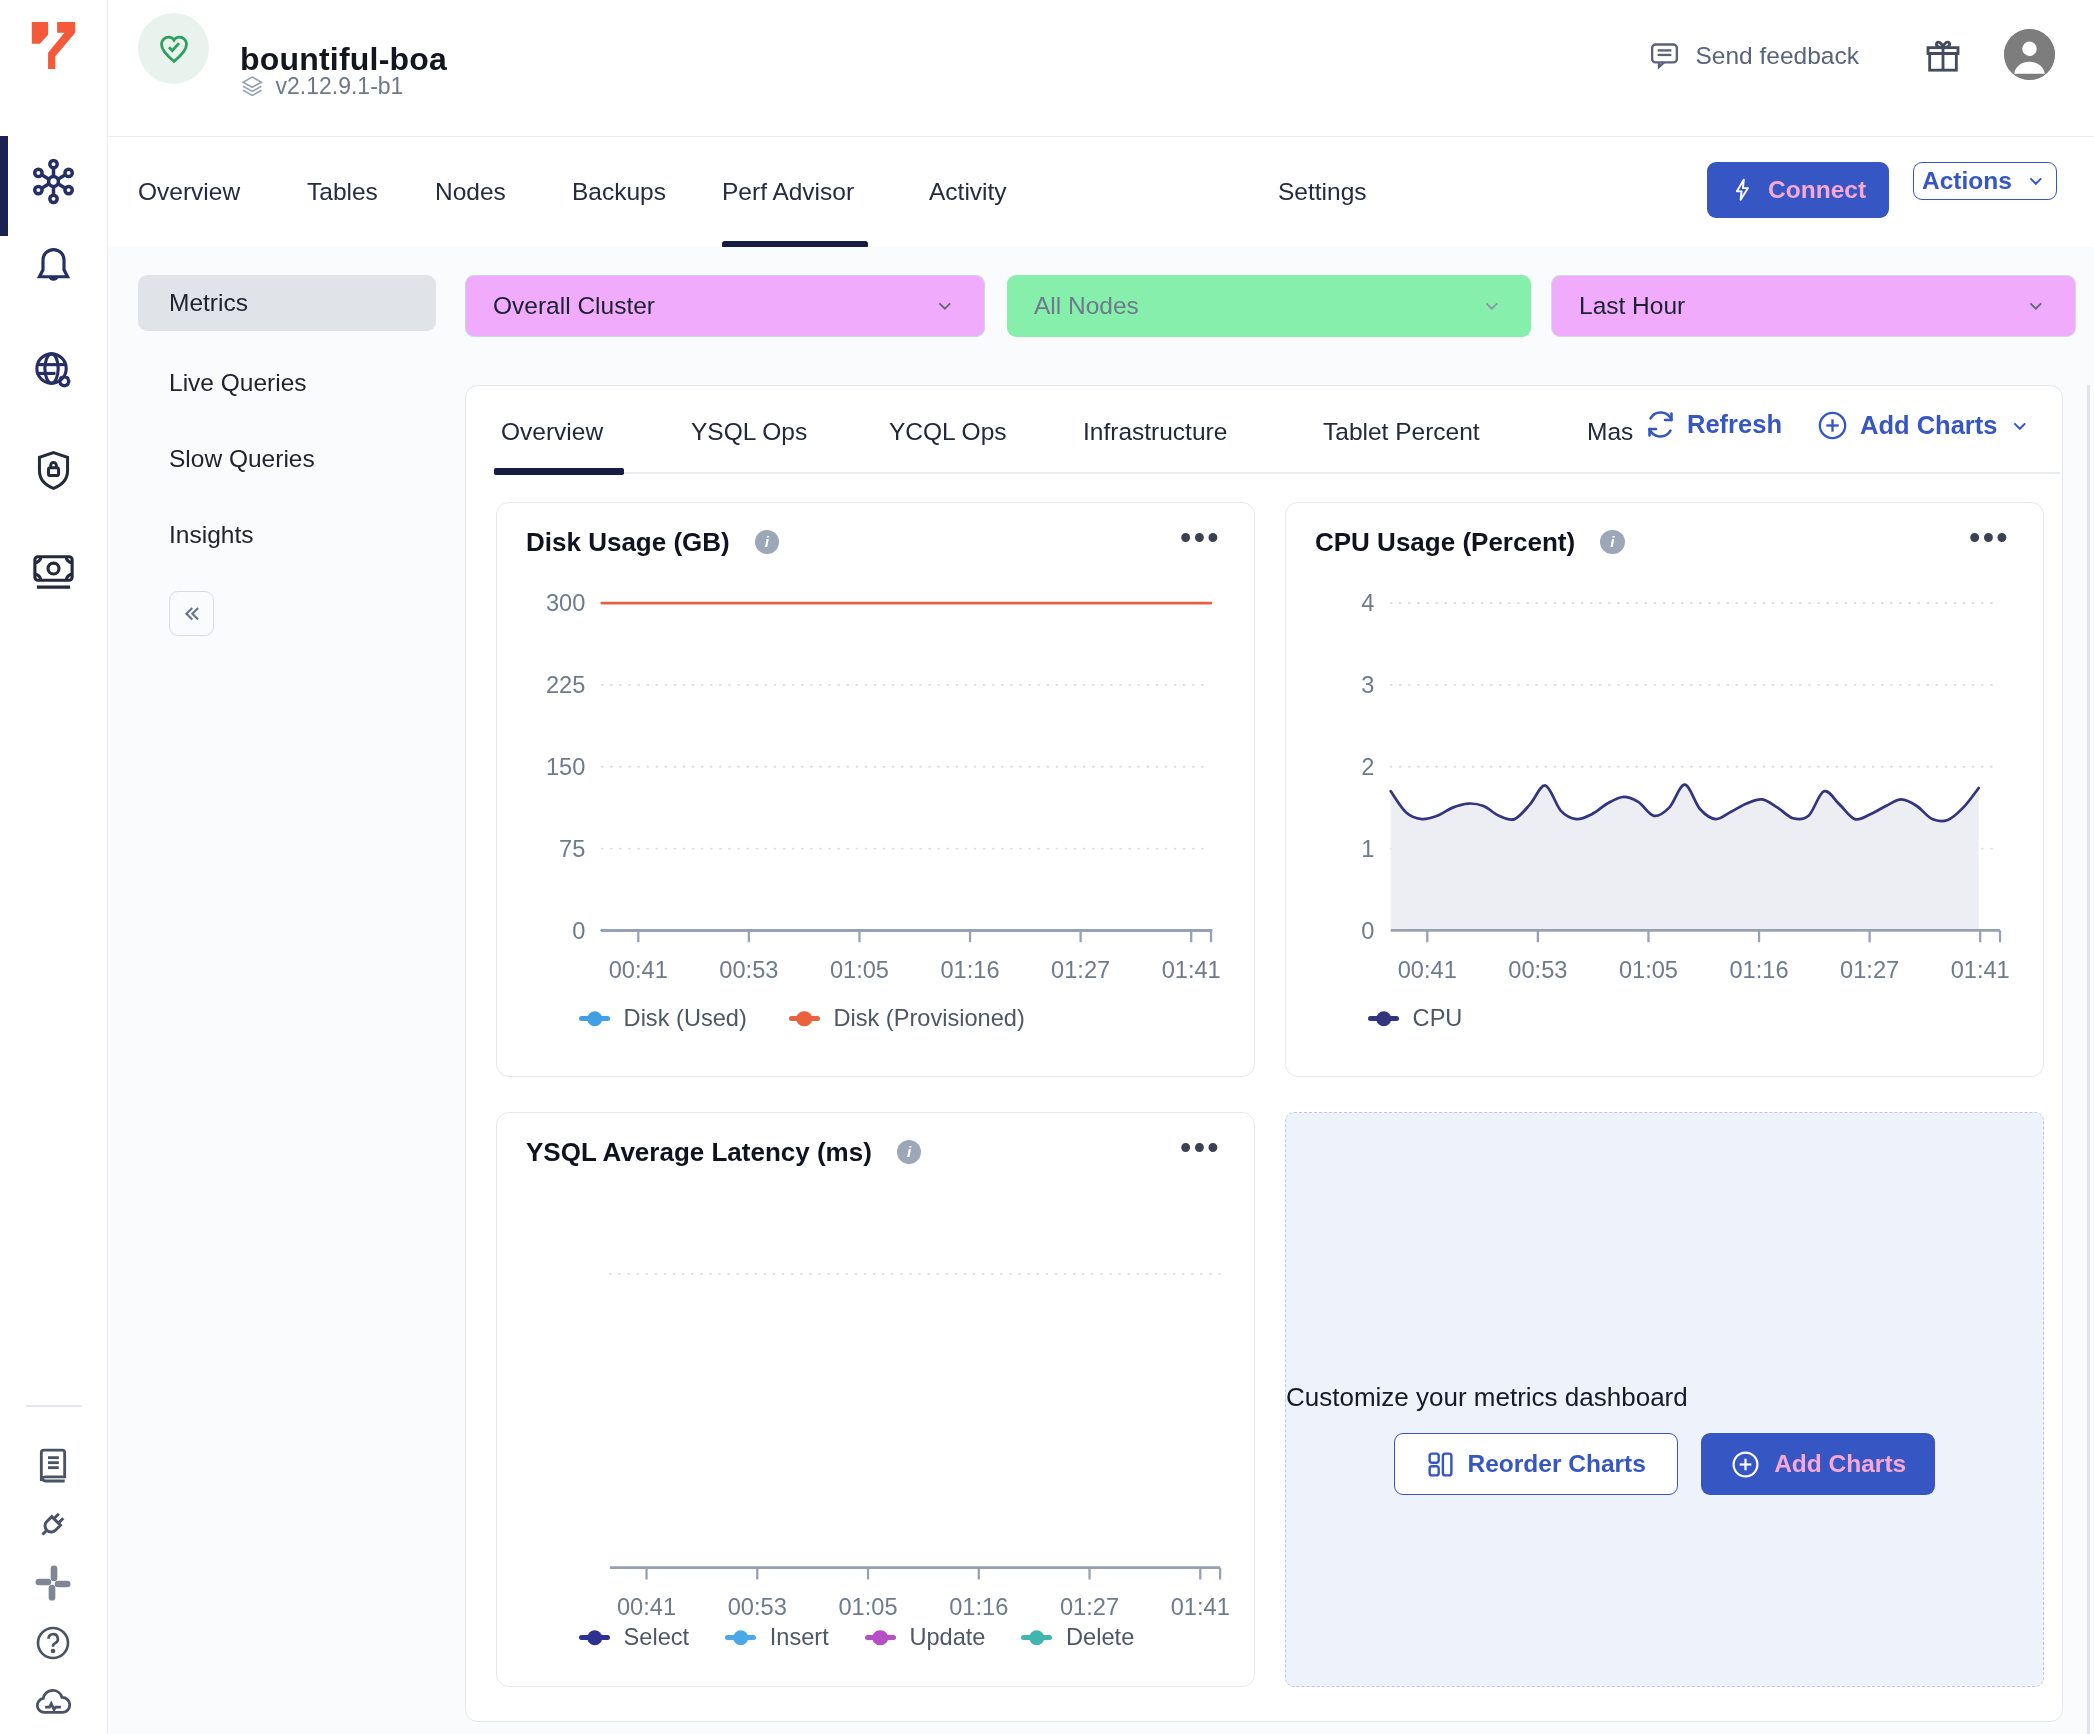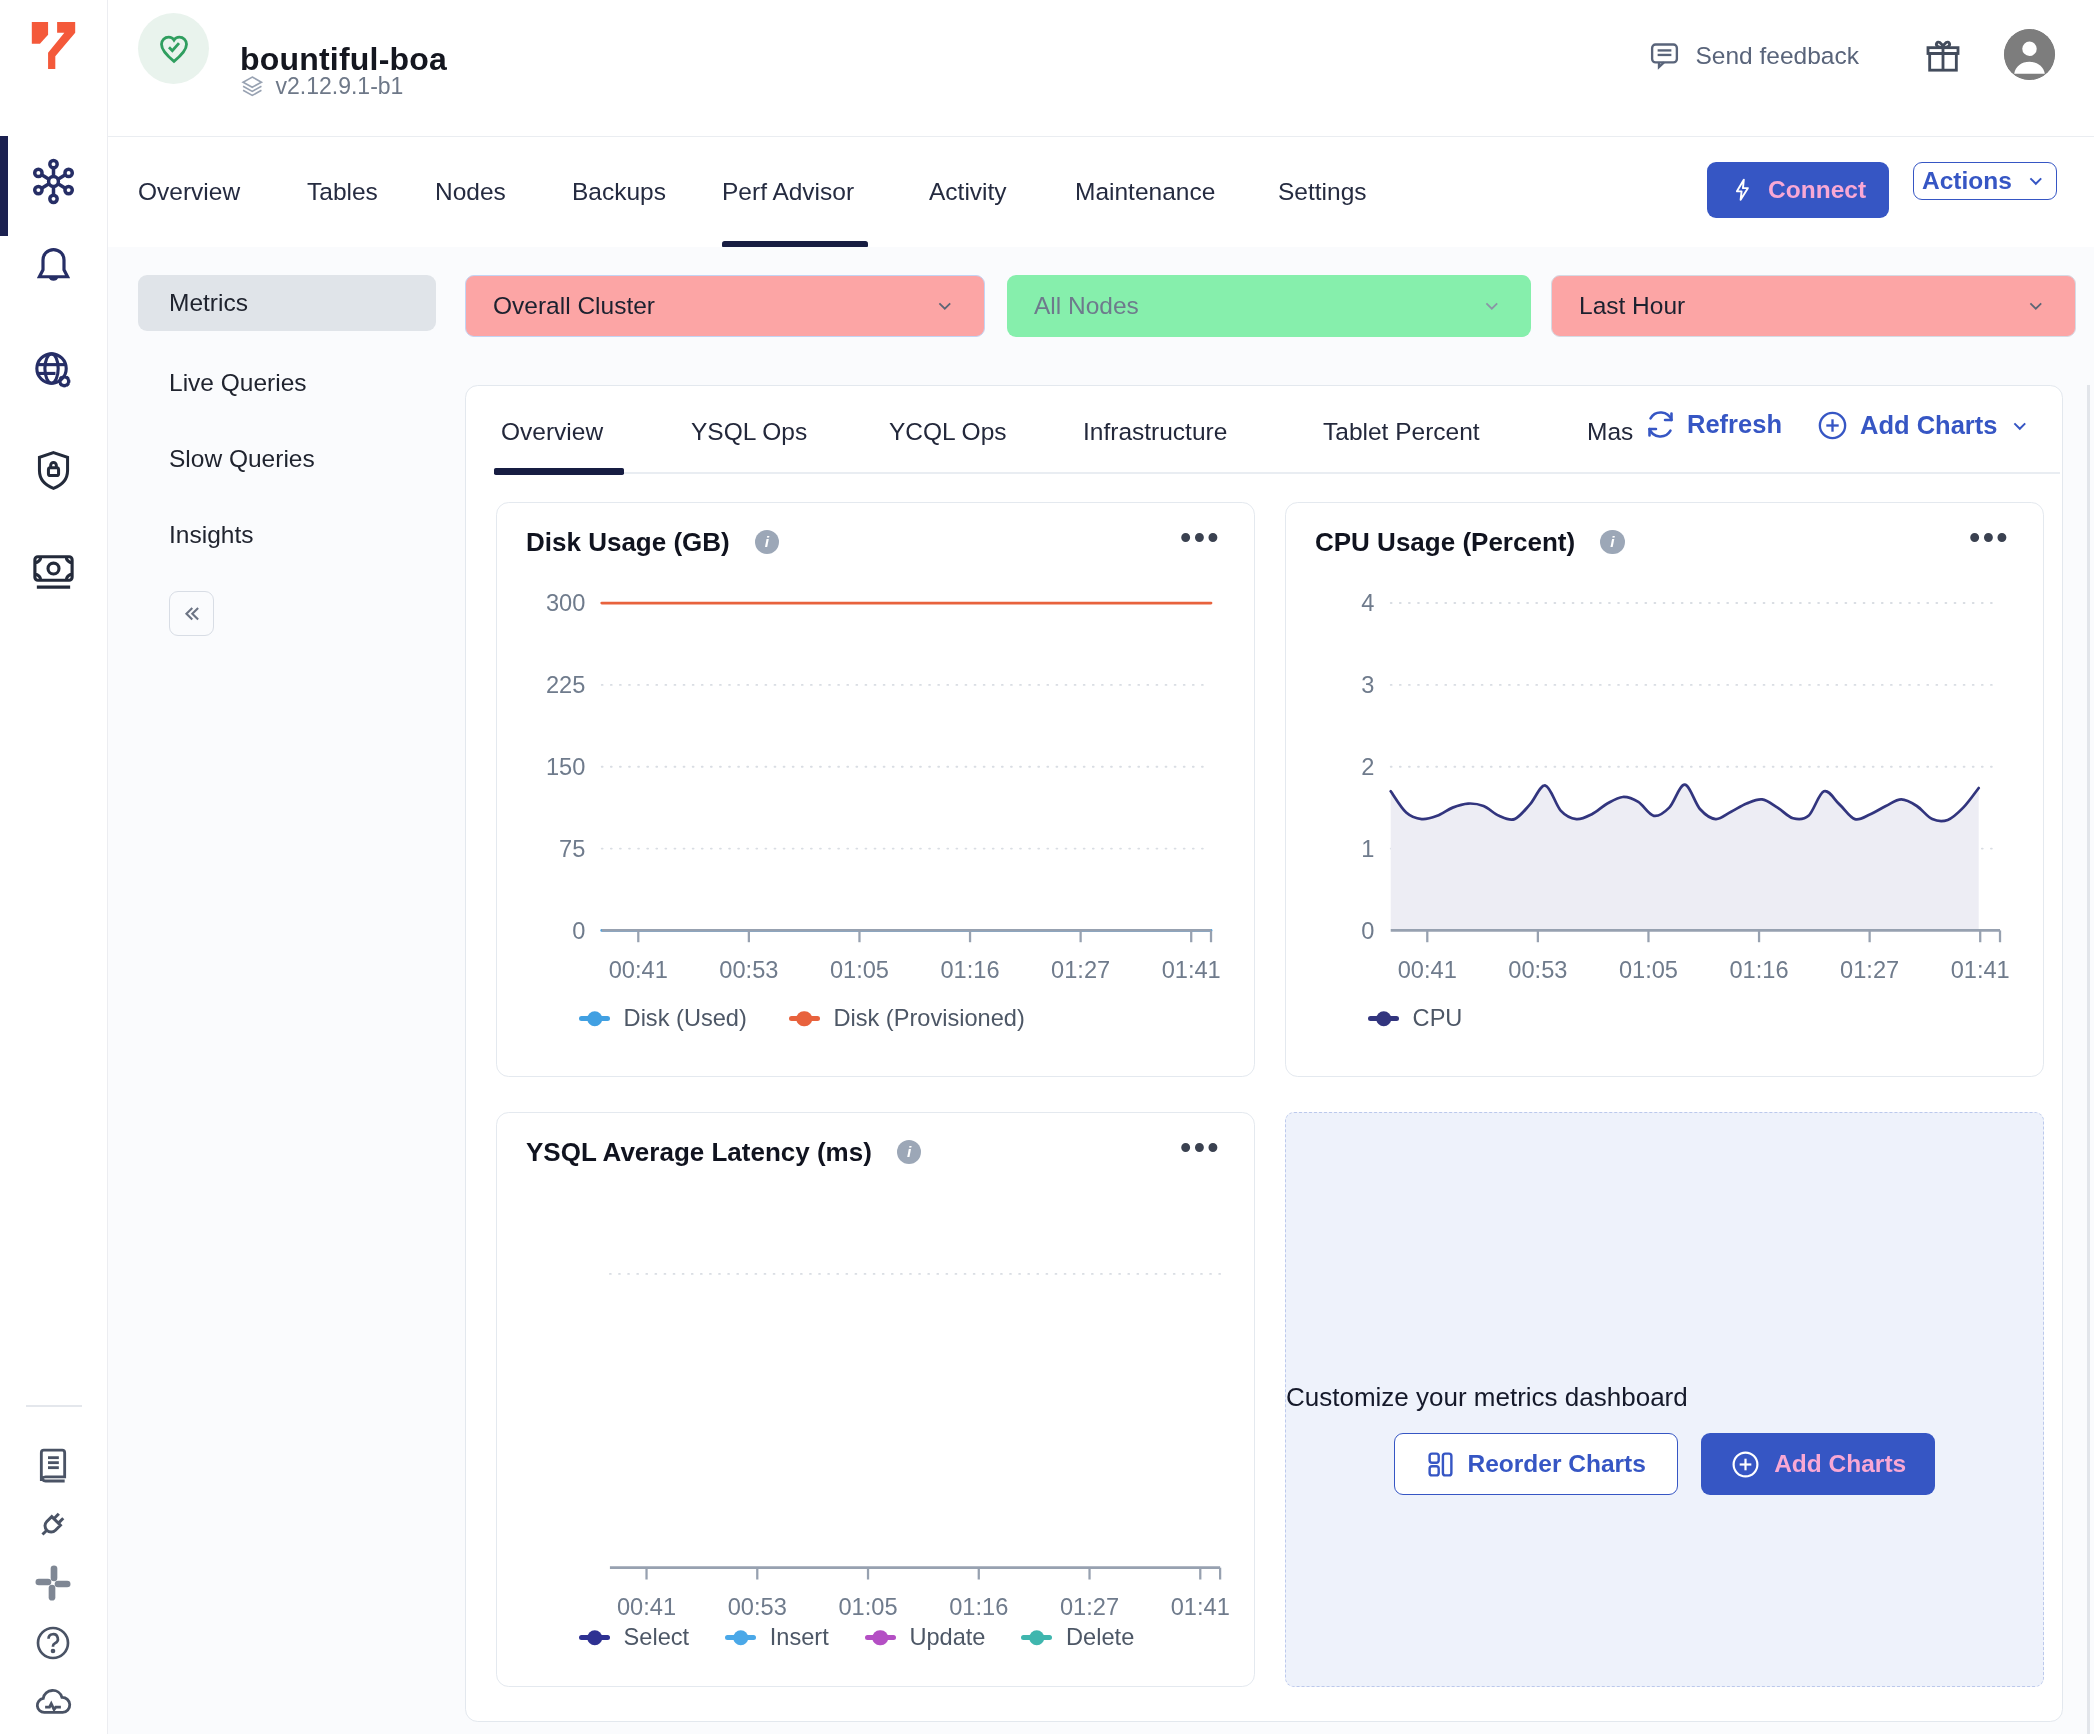--- a/index.html
+++ b/index.html
@@ -37,21 +37,21 @@
   .bg-content{position:absolute;left:107px;top:247px;width:1987px;height:1487px;background:#fafbfd}
 
   
   .side-item{position:absolute;left:138px;width:298px;height:56px;display:flex;align-items:center;padding-left:31px;box-sizing:border-box;font-size:24.5px;color:#20242f;cursor:pointer;border-radius:9px;background:none;border:none}
   .side-item.active{background:#e0e4e9}
   .collapse-btn{position:absolute;left:169px;top:591px;width:45px;height:45px;border:1.8px solid #d8dde5;border-radius:9px;background:#fafbfd;display:flex;align-items:center;justify-content:center;cursor:pointer}
 
   
   .select{position:absolute;top:275px;height:62px;border-radius:9px;display:flex;align-items:center;padding:0 27px;box-sizing:border-box;font-size:24.5px;cursor:pointer}
   .select .chev{margin-left:auto}
-  .select-enabled{background:#fca5a5;color:#1c212f}
+  .select-enabled{background:#f0abfc;color:#1c212f}
   .select-disabled{background:#86efac;color:#6e7a8c;cursor:default}
 
   
   .panel{position:absolute;left:465px;top:385px;width:1598px;height:1337px;background:#fff;border:1.8px solid #e3e8ee;border-radius:12.7px;box-sizing:border-box}
   .ptab{position:absolute;top:25.5px;height:40px;display:flex;align-items:center;font-size:24.5px;color:#23283b;cursor:pointer;white-space:nowrap}
   .ptab-track{position:absolute;left:28px;top:86px;width:1566px;height:1.8px;background:#e9edf2}
   .ptab-underline{position:absolute;left:28px;top:82px;width:130px;height:7.3px;background:#171d42;border-radius:1.8px}
   .link-btn{position:absolute;top:22px;display:flex;align-items:center;gap:11px;background:none;border:none;color:#3656c4;font-size:25.5px;font-weight:700;cursor:pointer}
 
   .card{position:absolute;width:759px;height:575px;background:#fff;border:1.8px solid #e4e9ef;border-radius:12.7px;box-sizing:border-box}
@@ -221,21 +221,20 @@
   </button>
 </header>
 
 <nav class="navrow">
   <span class="nav-tab" style="left:31px">Overview</span>
   <span class="nav-tab" style="left:200px">Tables</span>
   <span class="nav-tab" style="left:328px">Nodes</span>
   <span class="nav-tab" style="left:465px">Backups</span>
   <span class="nav-tab" style="left:615px;font-weight:400">Perf Advisor</span>
   <span class="nav-tab" style="left:822px">Activity</span>
-  <span class="nav-tab" style="left:968px">Maintenance</span>
   <span class="nav-tab" style="left:1171px">Settings</span>
   <div class="nav-underline" style="left:615px;width:146px"></div>
 </nav>
 
 <button class="btn btn-primary abs" style="left:1707px;top:162px;width:182px;height:56px">
   <svg width="25.5" height="25.5" viewBox="0 0 24 24" fill="none" stroke="#fff" stroke-width="1.8" stroke-linejoin="round">
     <path d="M13 2.5 6.5 13.5h4.4L10 21.5l6.8-11h-4.6Z"></path>
   </svg>
   <span>Connect</span>
 </button>

